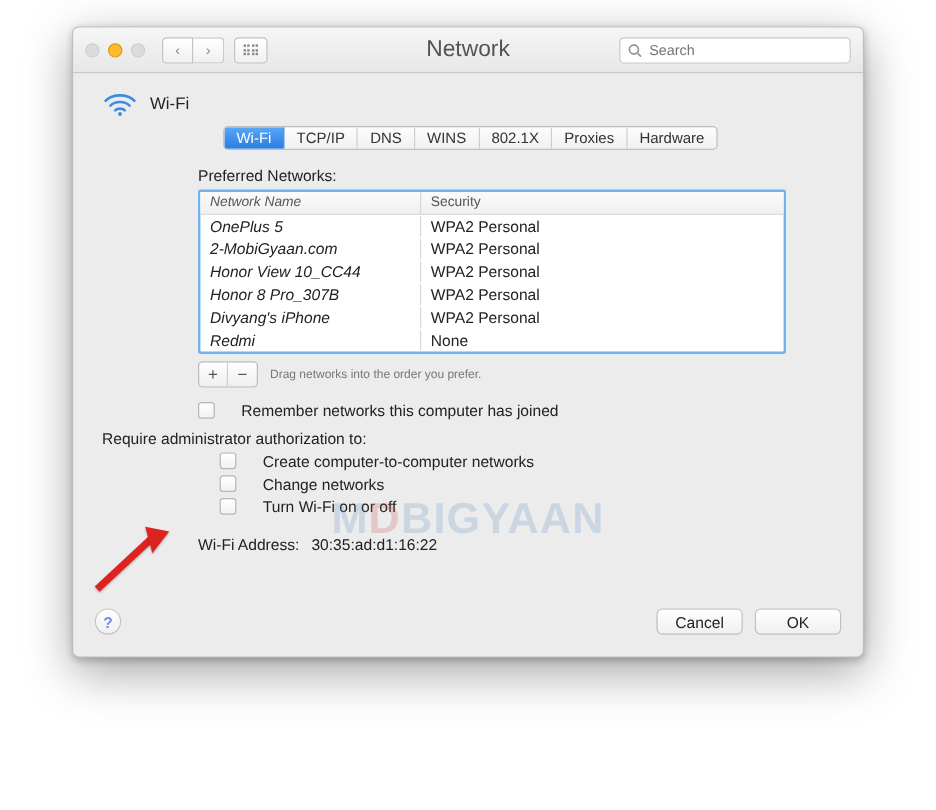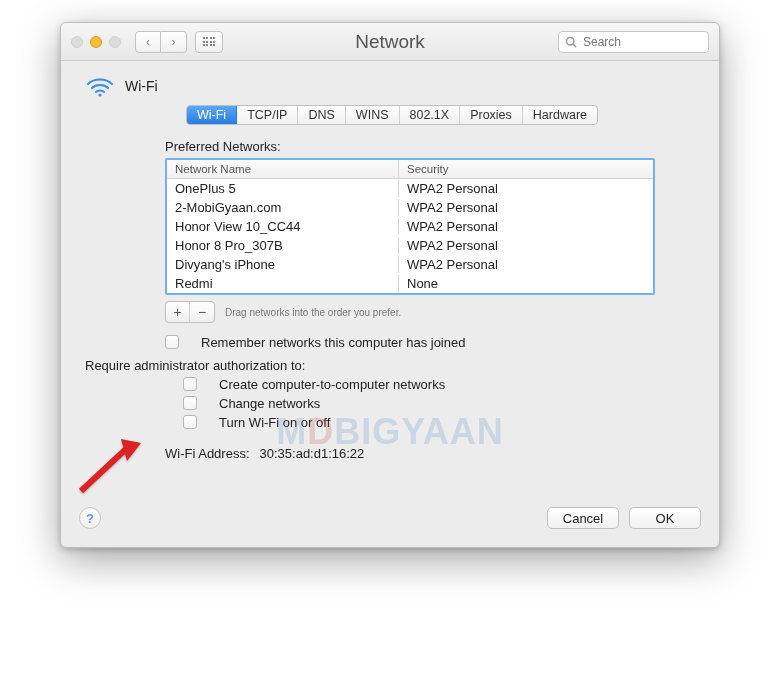--- a/index.html
+++ b/index.html
@@ -61,21 +61,21 @@
   .grid-dots {
     display:grid; grid-template-columns:repeat(4,2px); grid-auto-rows:2px; gap:1.5px;
   }
   .grid-dots span { background:#888; width:2px; height:2px; }
   .win-title {
     position:absolute; left:0; right:0; text-align:center;
     font-size:19px; color:#555;
   }
   .search-wrap {
     margin-left:auto;
-    width:151px; height:22px;
+    width:193px; height:22px;
     background:#fff;
     border:1px solid #c8c8c8;
     border-radius:4px;
     display:flex; align-items:center;
     padding:0 6px; gap:4px;
     color:#9a9a9a;
   }
   .search-wrap svg { flex:0 0 12px; }
   .search-input {
     border:none; outline:none; background:transparent;
@@ -115,21 +115,21 @@
     border-radius:2px;
     background:#fff;
   }
   .thead {
     display:flex;
     background:linear-gradient(#fbfbfb,#f0f0f0);
     border-bottom:1px solid #d6d6d6;
     font-size:11.5px; color:#555;
   }
   .thead .th { padding:3px 8px; }
-  .col-name { width:232px; border-right:1px solid #d6d6d6; }
+  .col-name { width:184px; border-right:1px solid #d6d6d6;font-style:italic; }
   .col-sec { flex:1; }
   .trow {
     display:flex; font-size:13px;
     padding: 1px 0;
   }
   .trow .td { padding:1px 8px; }
   .addremove {
     margin-left:80px;
     margin-top:6px;
     display:flex; align-items:center; gap:10px;

